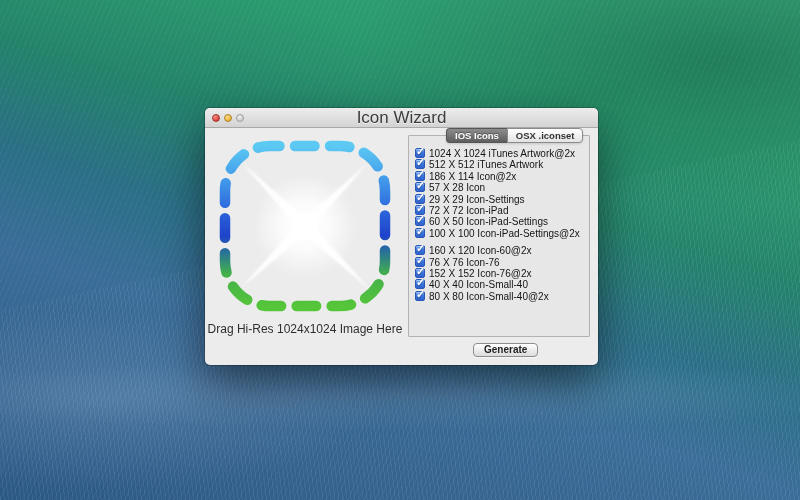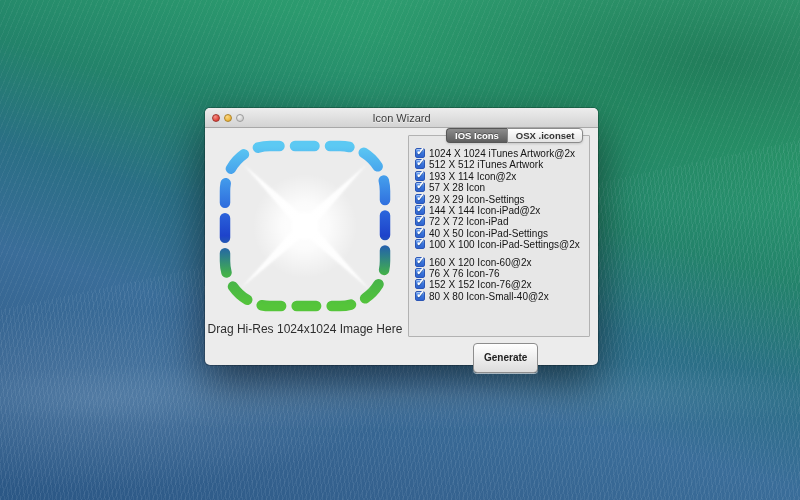--- a/index.html
+++ b/index.html
@@ -22,21 +22,21 @@
   
   .window { position:absolute; left:205px; top:108px; width:393px; height:257px;
     border-radius:5px;
     background:#ececec;
     box-shadow:0 18px 45px rgba(0,0,0,.50), 0 0 0 1px rgba(0,0,0,.22); }
   .titlebar { height:20px; border-radius:5px 5px 0 0;
     background:linear-gradient(#ededed, #d3d3d3);
     border-bottom:1px solid #a8a8a8;
     position:relative; display:flex; align-items:center; }
   .title { position:absolute; left:0; right:0; text-align:center;
-    font-size:11px; color:#3c3c3c; text-shadow:0 1px 0 rgba(255,255,255,.6); }
+    font-size:17px; color:#3c3c3c; text-shadow:0 1px 0 rgba(255,255,255,.6); }
   .lights { display:flex; gap:4px; padding-left:7px; z-index:1; }
   .light { width:8px; height:8px; border-radius:50%; }
   .light.close { background:radial-gradient(circle at 35% 30%, #f59289, #e2463d 65%, #b23028); border:1px solid #a03830; }
   .light.min   { background:radial-gradient(circle at 35% 30%, #fbd887, #eeb73e 65%, #cc9222); border:1px solid #ad852d; }
   .light.zoom  { background:radial-gradient(circle at 35% 30%, #f2f2f2, #cfcfcf 70%); border:1px solid #9c9c9c; }
 
   .content { position:relative; height:236px; }
 
   
   .dropzone { position:absolute; left:12px; top:10px; width:176px; height:176px; }
@@ -61,21 +61,21 @@
   .row { height:11.4px; display:flex; align-items:flex-start; gap:4px; }
   .group-gap { height:6px; }
   .cb { width:10px; height:10px; border-radius:2px; flex:0 0 auto; position:relative;
     background:linear-gradient(#7db0f7, #3b77dd 45%, #2f63cf);
     border:1px solid #2b56b5; box-shadow:inset 0 1px 0 rgba(255,255,255,.35); }
   .cb::after { content:"✓"; position:absolute; left:0px; top:-4px;
     font-size:11px; font-weight:bold; color:#fff; text-shadow:0 1px 1px rgba(0,0,0,.35); }
   .lbl { font-size:10px; color:#141414; white-space:nowrap; line-height:11px; }
 
   
-  .genbtn { position:absolute; left:268px; top:215px; height:30px; min-width:48px;
+  .genbtn { position:absolute; left:268px; top:215px; height:14px; min-width:48px;
     padding:0 10px; font-family:"Liberation Sans", sans-serif;
     font-size:10px; font-weight:bold; color:#222; line-height:12px;
     border:1px solid #8d8d8d; border-radius:4px;
     background:linear-gradient(#ffffff, #dcdcdc);
     box-shadow:0 1px 0 rgba(255,255,255,.6); cursor:default; }
 </style>
 </head>
 <body>
 
 <div class="tex1"></div>
@@ -136,60 +136,60 @@
       <div class="row">
           <span class="cb"></span>
           <span class="lbl">1024 X 1024 iTunes Artwork@2x</span>
         </div>
       <div class="row">
           <span class="cb"></span>
           <span class="lbl">512 X 512 iTunes Artwork</span>
         </div>
       <div class="row">
           <span class="cb"></span>
-          <span class="lbl">193 X 114 Icon@2x</span>
+          <span class="lbl">186 X 114 Icon@2x</span>
         </div>
       <div class="row">
           <span class="cb"></span>
           <span class="lbl">57 X 28 Icon</span>
         </div>
       <div class="row">
           <span class="cb"></span>
           <span class="lbl">29 X 29 Icon-Settings</span>
         </div>
       <div class="row">
           <span class="cb"></span>
-          <span class="lbl">144 X 144 Icon-iPad@2x</span>
-        </div>
-      <div class="row">
-          <span class="cb"></span>
           <span class="lbl">72 X 72 Icon-iPad</span>
         </div>
       <div class="row">
           <span class="cb"></span>
-          <span class="lbl">40 X 50 Icon-iPad-Settings</span>
+          <span class="lbl">60 X 50 Icon-iPad-Settings</span>
         </div>
       <div class="row">
           <span class="cb"></span>
           <span class="lbl">100 X 100 Icon-iPad-Settings@2x</span>
         </div>
       <div class="group-gap"></div>
       <div class="row">
           <span class="cb"></span>
           <span class="lbl">160 X 120 Icon-60@2x</span>
         </div>
       <div class="row">
           <span class="cb"></span>
           <span class="lbl">76 X 76 Icon-76</span>
         </div>
       <div class="row">
           <span class="cb"></span>
           <span class="lbl">152 X 152 Icon-76@2x</span>
         </div>
       <div class="row">
           <span class="cb"></span>
+          <span class="lbl">40 X 40 Icon-Small-40</span>
+        </div>
+      <div class="row">
+          <span class="cb"></span>
           <span class="lbl">80 X 80 Icon-Small-40@2x</span>
         </div>
     </div>
 
     <button class="genbtn">Generate</button>
   </div>
 </div>
 
 </body></html>

